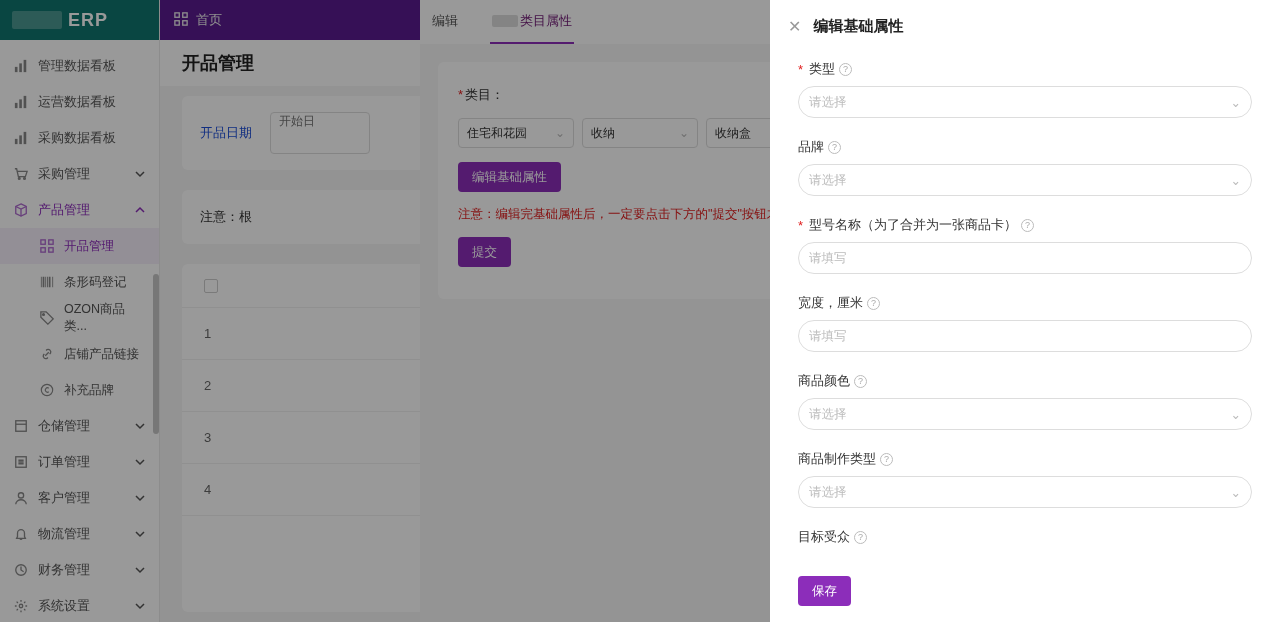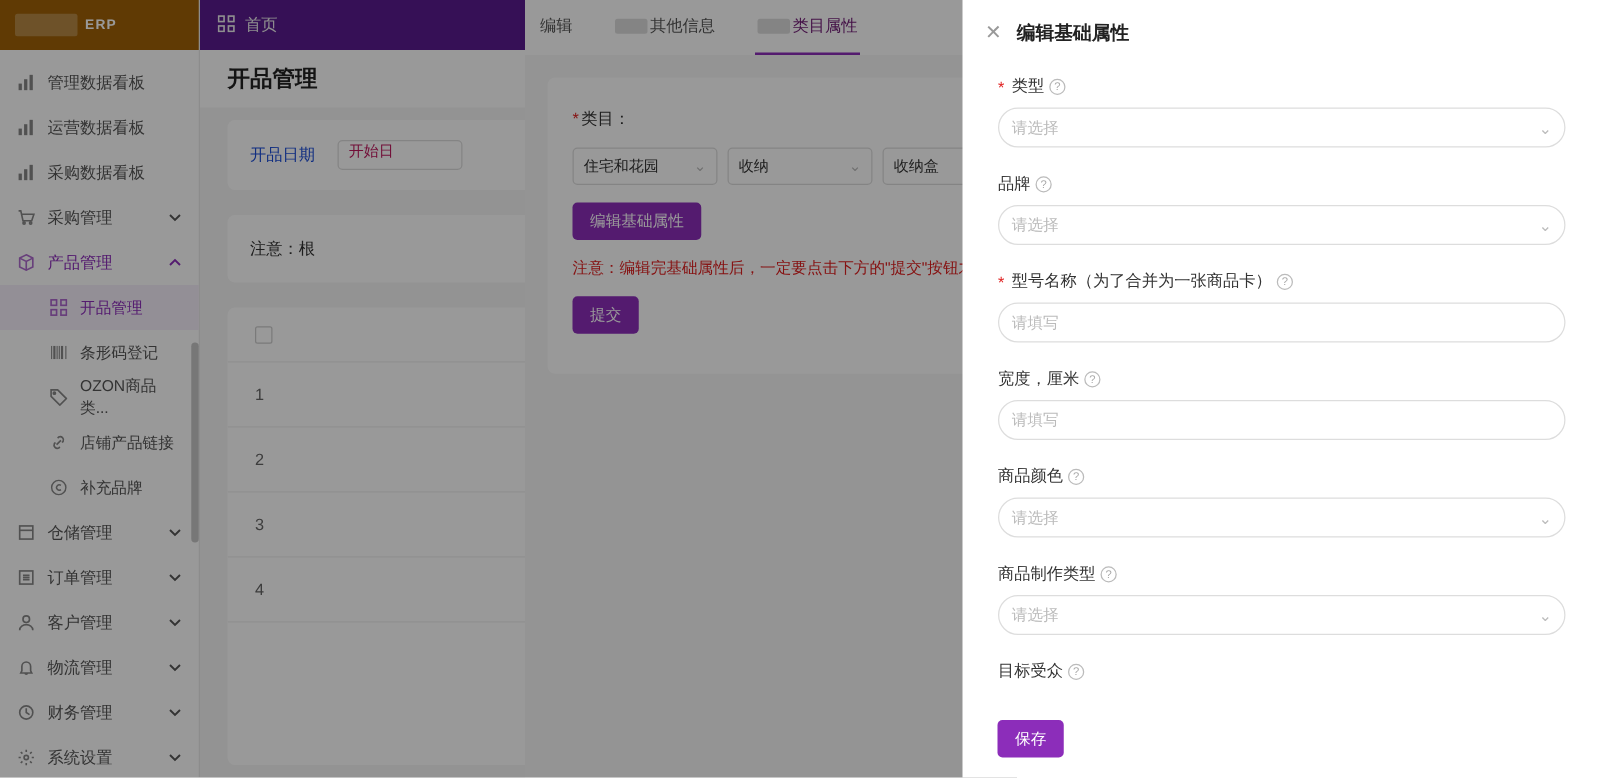--- a/index.html
+++ b/index.html
@@ -22,27 +22,27 @@
 .sidebar {
   width: 160px;
   background: #fff;
   display: flex;
   flex-direction: column;
   border-right: 1px solid #eaeaea;
   height: 100%;
 }
 .brand {
   height: 40px;
-  background: #a16207;
+  background: #0f766e;
   color: #fff;
   display: flex;
   align-items: center;
   padding: 0 12px;
   font-weight: 700;
-  font-size: 11px;
+  font-size: 18px;
   letter-spacing: 1px;
 }
 .brand-blur {
   background: rgba(255,255,255,0.25);
   width: 50px;
   height: 18px;
   border-radius: 2px;
   margin-right: 6px;
 }
 .sidebar-menu {
@@ -127,25 +127,25 @@
   gap: 18px;
   align-items: center;
 }
 .filter-label {
   color: #1d4ed8;
   font-size: 13px;
   font-weight: 400;
 }
 .date-input {
   width: 100px;
-  height: 24px;
+  height: 42px;
   border: 1px solid #ddd;
   border-radius: 4px;
   padding: 0 8px;
-  color: #be185d;
+  color: #737373;
   font-size: 12px;
 }
 .note-panel {
   margin: 10px 22px;
   background: #fff;
   border-radius: 6px;
   padding: 18px;
   color: #333;
   font-size: 13px;
 }
@@ -585,24 +585,20 @@
       </div>
     <div class="list-row">
         <span class="row-num">4</span>
       </div>
   </div>
 
   <div class="edit-card">
     <div class="tabs">
       <div class="tab">
           <span>编辑</span>
-        </div>
-      <div class="tab">
-          <span class="tab-blur"></span>
-          <span>其他信息</span>
         </div>
       <div class="tab active">
           <span class="tab-blur"></span>
           <span>类目属性</span>
         </div>
     </div>
     <div class="edit-body">
       <div class="edit-inner">
         <div class="field-row">
           <span class="field-label"><span class="req">*</span><span>类目：</span></span>

